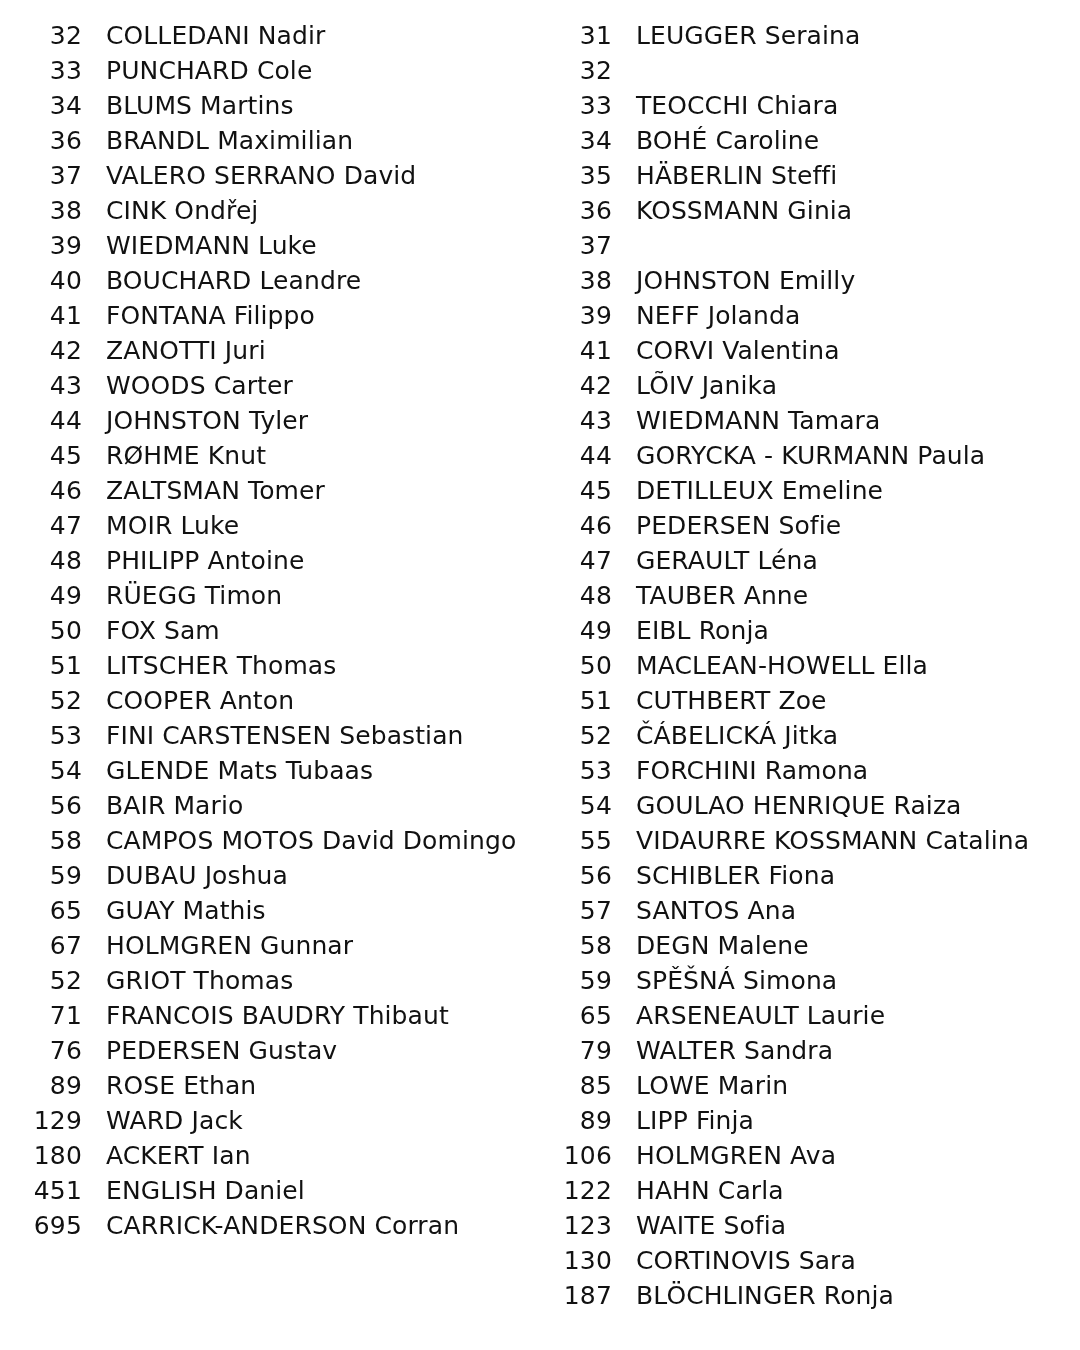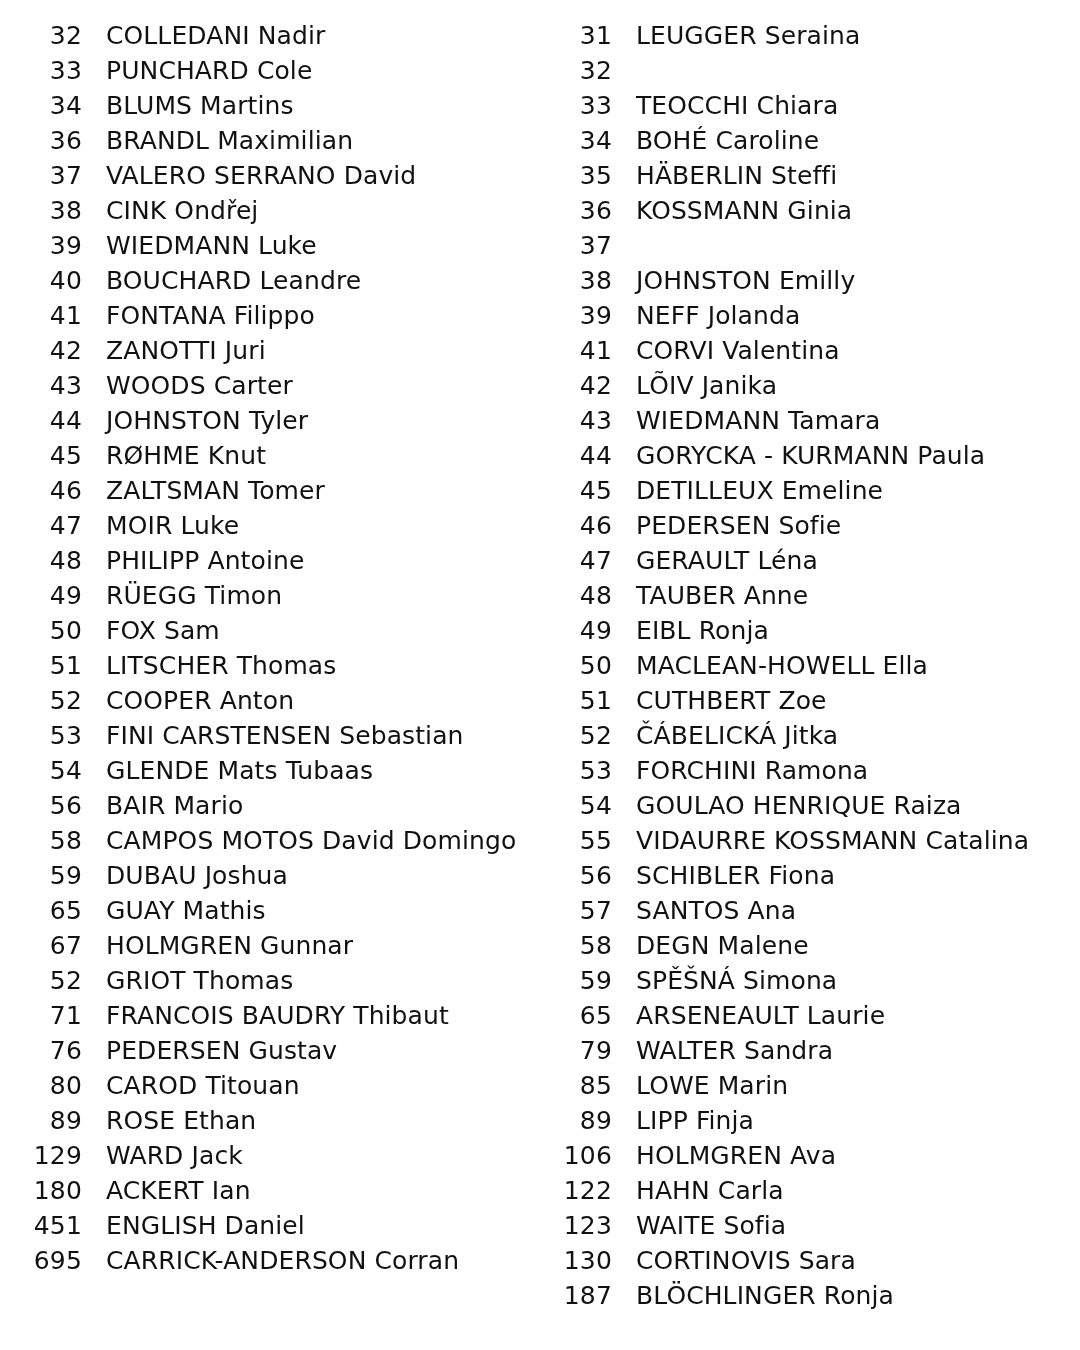--- a/index.html
+++ b/index.html
@@ -178,24 +178,20 @@
       </div>
       <div class="entry">
         <span class="bib">71</span>
         <span class="name">FRANCOIS BAUDRY Thibaut</span>
       </div>
       <div class="entry">
         <span class="bib">76</span>
         <span class="name">PEDERSEN Gustav</span>
       </div>
       <div class="entry">
-        <span class="bib">80</span>
-        <span class="name">CAROD Titouan</span>
-      </div>
-      <div class="entry">
         <span class="bib">89</span>
         <span class="name">ROSE Ethan</span>
       </div>
       <div class="entry">
         <span class="bib">129</span>
         <span class="name">WARD Jack</span>
       </div>
       <div class="entry">
         <span class="bib">180</span>
         <span class="name">ACKERT Ian</span>

